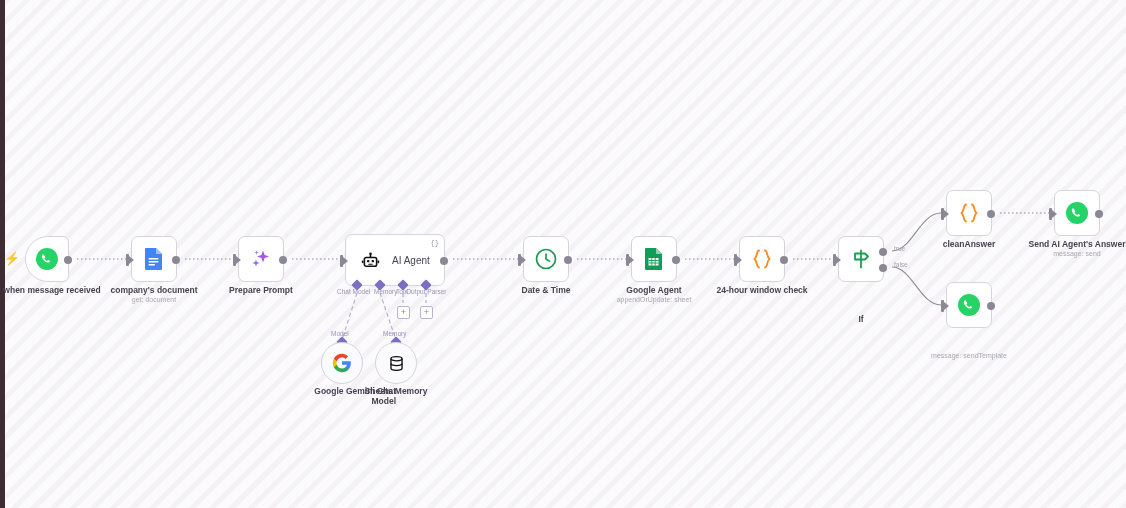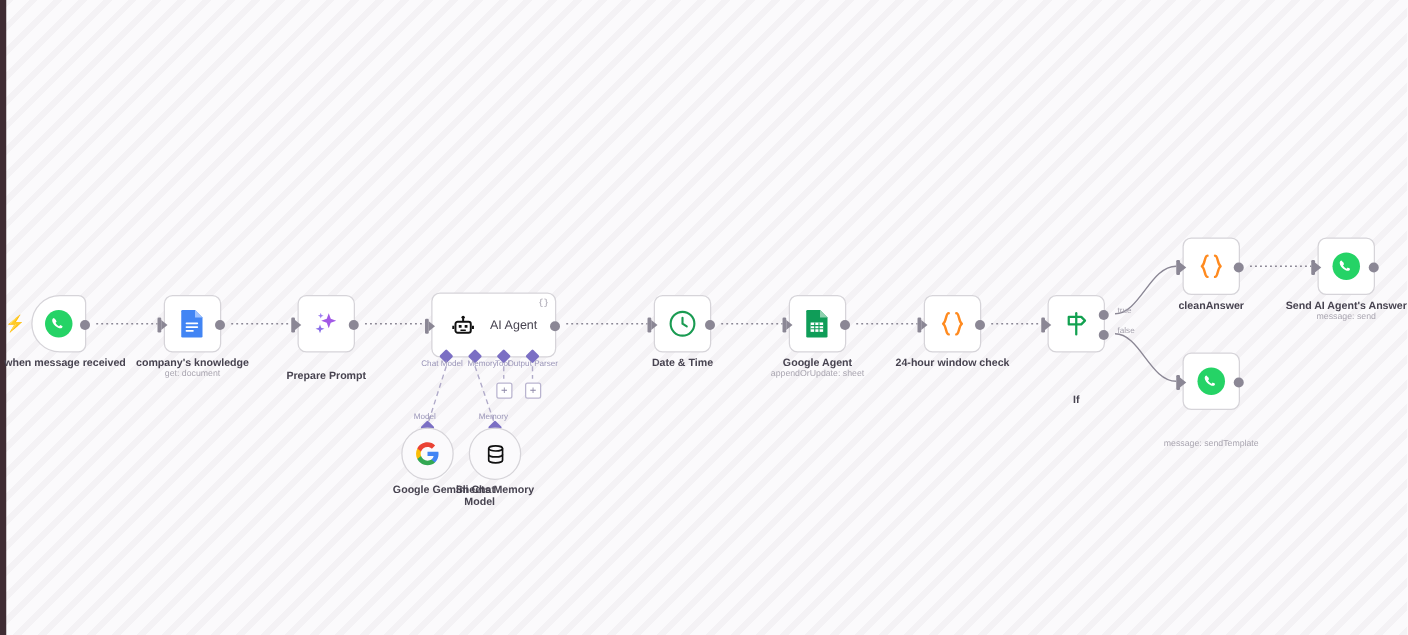--- a/index.html
+++ b/index.html
@@ -210,33 +210,33 @@
       <path d="M3 1h10l6 6v15a1 1 0 0 1-1 1H3a1 1 0 0 1-1-1V2a1 1 0 0 1 1-1z" fill="#4285F4"></path>
       <path d="M13 1l6 6h-6z" fill="#A0C3FF"></path>
       <g fill="#ffffff">
         <rect x="5.5" y="11" width="10" height="1.4" rx=".6"></rect>
         <rect x="5.5" y="14" width="10" height="1.4" rx=".6"></rect>
         <rect x="5.5" y="17" width="6.5" height="1.4" rx=".6"></rect>
       </g>
     </svg>
     <div class="port-out" style="right:-4px; top:19px;"></div>
   </div>
-  <div class="node-title" style="left:94px; top:285px; width:120px;">company's knowledge</div>
+  <div class="node-title" style="left:94px; top:285px; width:120px;">company's document</div>
   <div class="node-sub" style="left:94px; top:296px; width:120px;">get: document</div>
 
   <div class="node" style="left:238px; top:236px; width:46px; height:46px;">
     <div class="port-in" style="left:-6px; top:17px;"></div>
     <svg width="26" height="26" viewBox="0 0 26 26">
       <path d="M15 4.5l1.6 4.4 4.4 1.6-4.4 1.6L15 16.5l-1.6-4.4L9 10.5l4.4-1.6z" fill="#A259E6"></path>
       <path d="M8 13.5l.95 2.6 2.6.95-2.6.95L8 20.6l-.95-2.6-2.6-.95 2.6-.95z" fill="#8B6FE8"></path>
       <path d="M8.6 4.2l.6 1.7 1.7.6-1.7.6-.6 1.7-.6-1.7-1.7-.6 1.7-.6z" fill="#9B7BF0"></path>
     </svg>
     <div class="port-out" style="right:-4px; top:19px;"></div>
   </div>
-  <div class="node-title" style="left:211px; top:295px; width:100px;">Prepare Prompt</div>
+  <div class="node-title" style="left:211px; top:285px; width:100px;">Prepare Prompt</div>
 
   <div class="node wide" style="left:345px; top:234px; width:100px; height:52px;">
     <div class="port-in" style="left:-6px; top:20px;"></div>
     <span class="expand-ico">{}</span>
     <svg width="21" height="21" viewBox="0 0 24 24">
       <g fill="none" stroke="#111111" stroke-width="1.8" stroke-linejoin="round">
         <rect x="5" y="8.5" width="14" height="10" rx="2"></rect>
         <path d="M12 5.2v3.3"></path>
         <path d="M3 12v3"></path>
           <path d="M21 12v3"></path>

